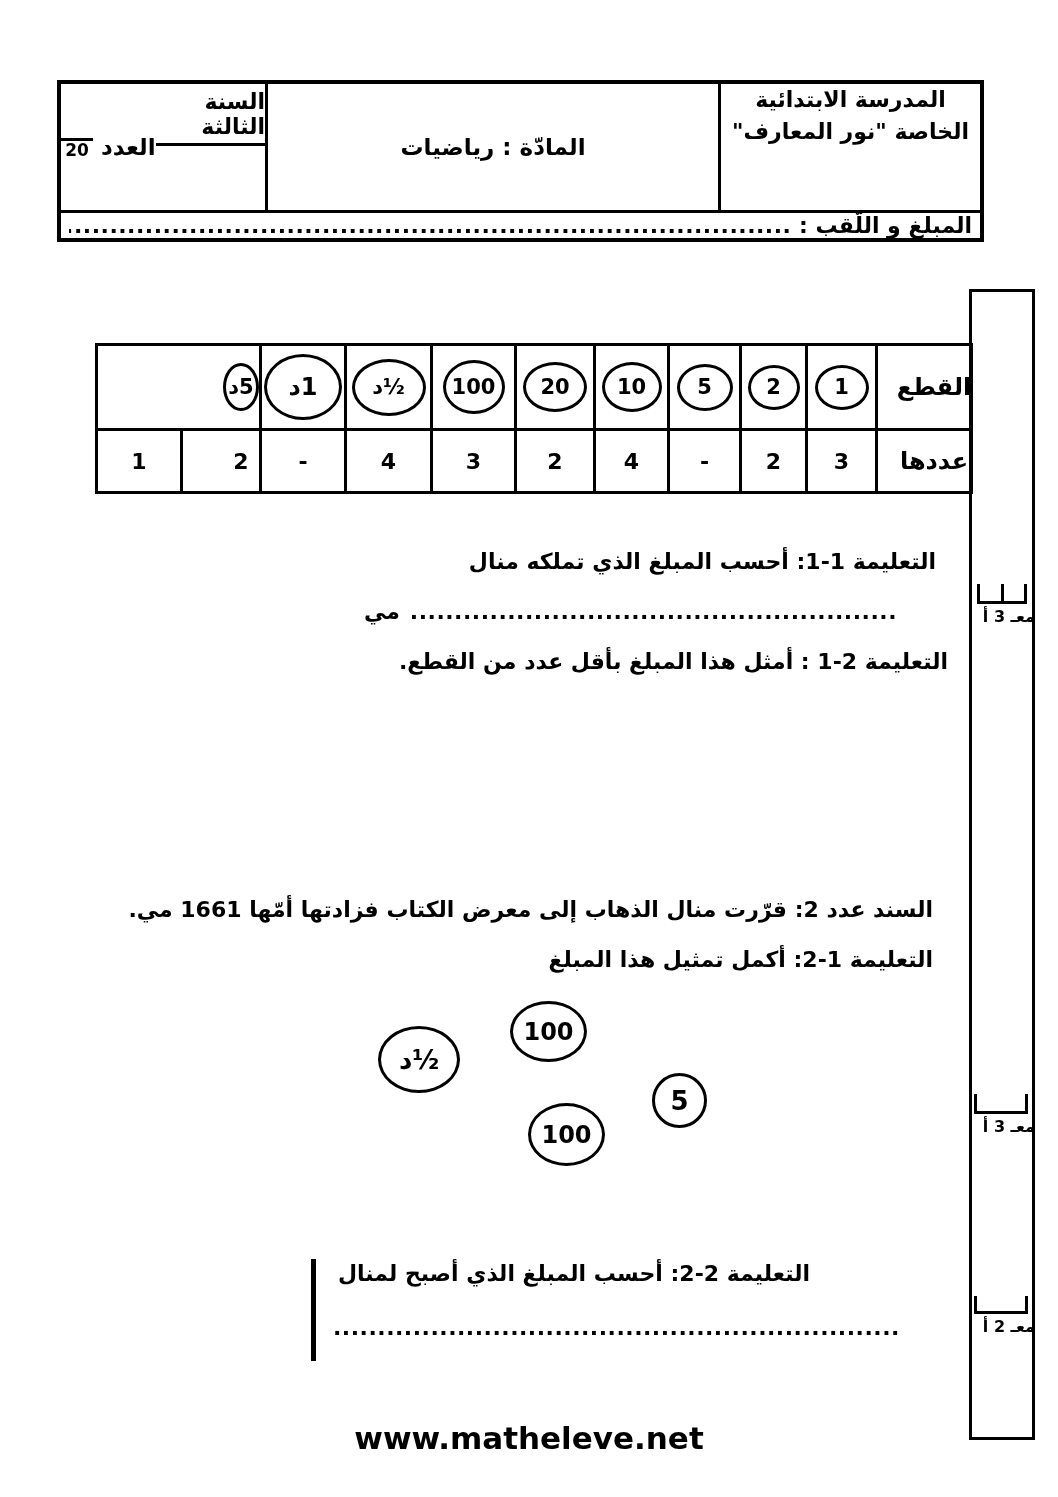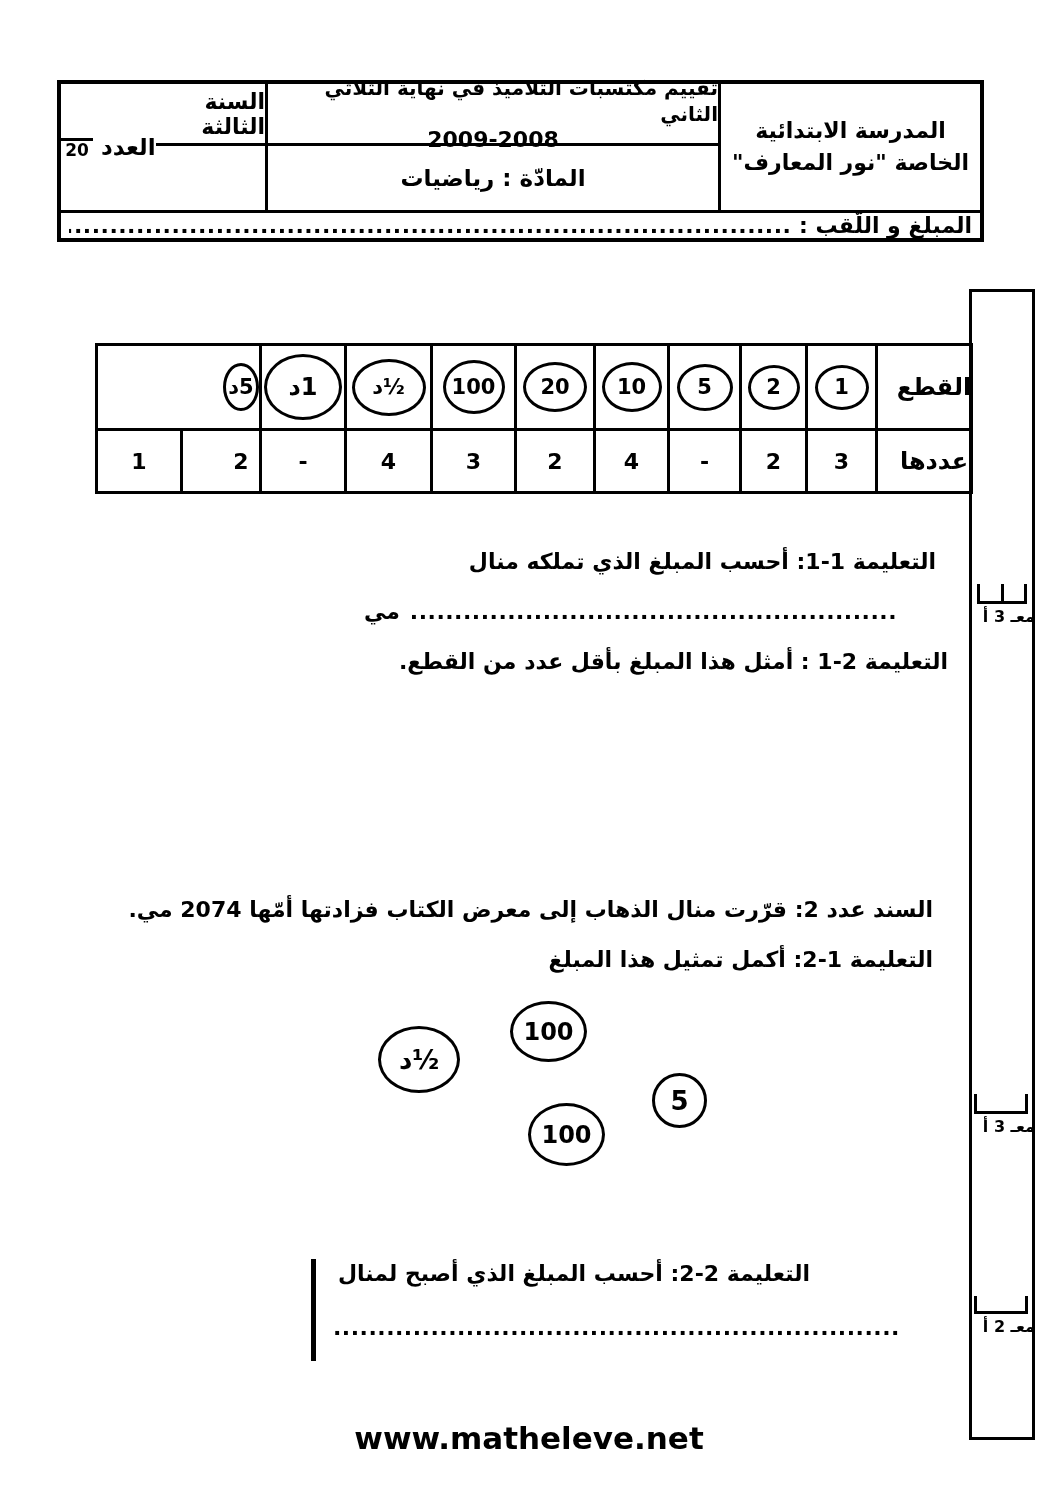--- a/index.html
+++ b/index.html
@@ -8,21 +8,21 @@
     position:relative; width:1058px; height:1497px; margin:0 auto;
     background:#fff; color:#000; overflow:hidden;
     font-family:"DejaVu Sans", sans-serif; font-weight:bold;
   }
   .abs { position:absolute; }
   .rtl { direction:rtl; unicode-bidi:embed; }
 
   
   .hdr-box { left:57px; top:80px; width:927px; height:162px; border:4px solid #000; display:flex; flex-direction:column; }
   .hdr-top { display:flex; flex-direction:row; direction:rtl; height:126px; }
-  .hdr-school { width:262px; border-left:3px solid #000; display:flex; flex-direction:column; justify-content:center; align-items:center; text-align:center; font-size:22px; line-height:32px; }
+  .hdr-school { width:262px; border-left:3px solid #000; display:flex; flex-direction:column; align-items:center; text-align:center; font-size:22px; line-height:32px; }
   .hdr-mid { width:453px; border-left:3px solid #000; display:flex; flex-direction:column; }
   .hdr-mid-r1 { height:62px; border-bottom:3px solid #000; display:flex; flex-direction:column; justify-content:center; align-items:center; }
   .hdr-title1 { font-size:20px; line-height:26px; }
   .hdr-title2 { font-size:22px; line-height:26px; direction:rtl; }
   .hdr-mid-r2 { flex:1; display:flex; justify-content:center; align-items:center; font-size:23px; }
   .hdr-left { flex:1; display:flex; flex-direction:row; }
   .hdr-left-r1 { height:62px; border-bottom:3px solid #000; display:flex; justify-content:center; align-items:center; font-size:22px; }
   .hdr-left-r2 { flex:1; direction:rtl; display:flex; justify-content:center; align-items:center; font-size:23px; gap:8px; }
   .score-frac { display:inline-flex; flex-direction:column; align-items:center; margin-top:2px; }
   .score-bar { width:32px; border-top:3px solid #000; height:0; margin-top:2px; }
@@ -98,24 +98,20 @@
 
 <div class="page">
 
   <div class="abs hdr-box">
     <div class="hdr-top">
       <div class="hdr-school">
         <span>المدرسة الابتدائية</span>
         <span>الخاصة "نور المعارف"</span>
       </div>
       <div class="hdr-mid">
-        <div class="hdr-mid-r1">
-          <span class="hdr-title1 rtl">تقييم مكتسبات التلاميذ في نهاية الثلاثي الثاني</span>
-          <span class="hdr-title2">2009-2008</span>
-        </div>
         <div class="hdr-mid-r2 rtl">
           <span>المادّة : رياضيات</span>
         </div>
       </div>
       <div class="hdr-left">
         <div class="hdr-left-r1 rtl">
           <span>السنة الثالثة</span>
         </div>
         <div class="hdr-left-r2">
           <span>العدد</span>
@@ -199,21 +195,21 @@
 
   <div class="abs line" style="top:549px; right:122px;">التعليمة 1-1: أحسب المبلغ الذي تملكه منال</div>
 
   <div class="abs ansline" style="top:599px; right:161px;">
     <span class="dots">.......................................................</span>
     <span class="unit">مي</span>
   </div>
 
   <div class="abs line" style="top:649px; right:110px;">التعليمة 2-1 : أمثل هذا المبلغ بأقل عدد من القطع.</div>
 
-  <div class="abs line" style="top:897px; right:125px;">السند عدد 2: قرّرت منال الذهاب إلى معرض الكتاب فزادتها أمّها 2074 مي.</div>
+  <div class="abs line" style="top:897px; right:125px;">السند عدد 2: قرّرت منال الذهاب إلى معرض الكتاب فزادتها أمّها 1661 مي.</div>
 
   <div class="abs line" style="top:947px; right:125px;">التعليمة 1-2: أكمل تمثيل هذا المبلغ</div>
 
   <div id="scatter">
       <div class="sc-coin sc1">
         <span>½د</span>
       </div>
       <div class="sc-coin sc2">
         <span>100</span>
       </div>

